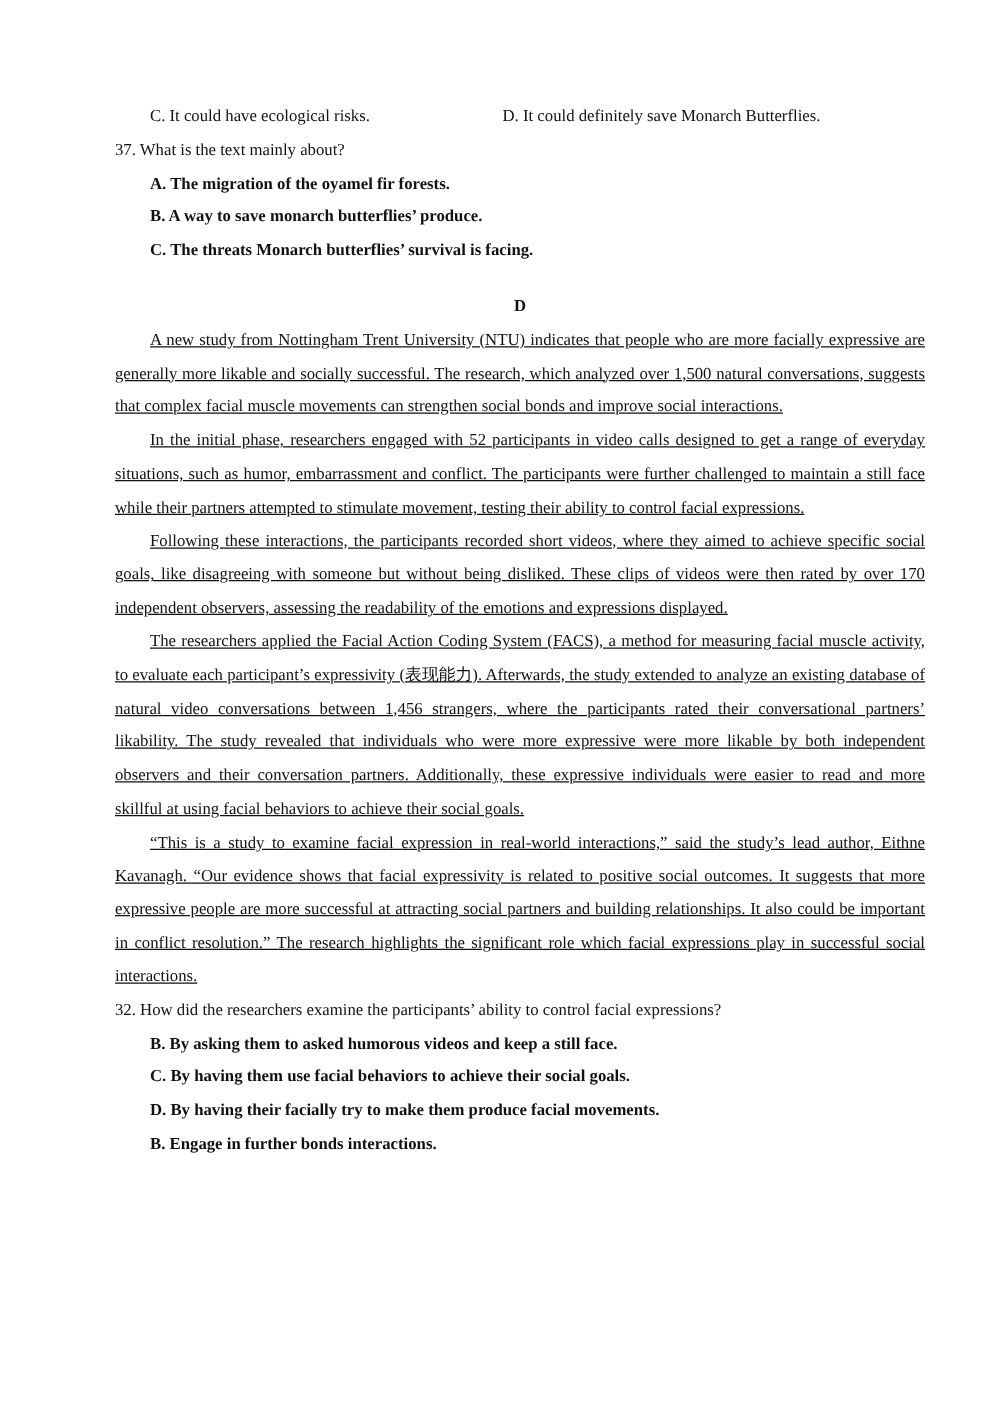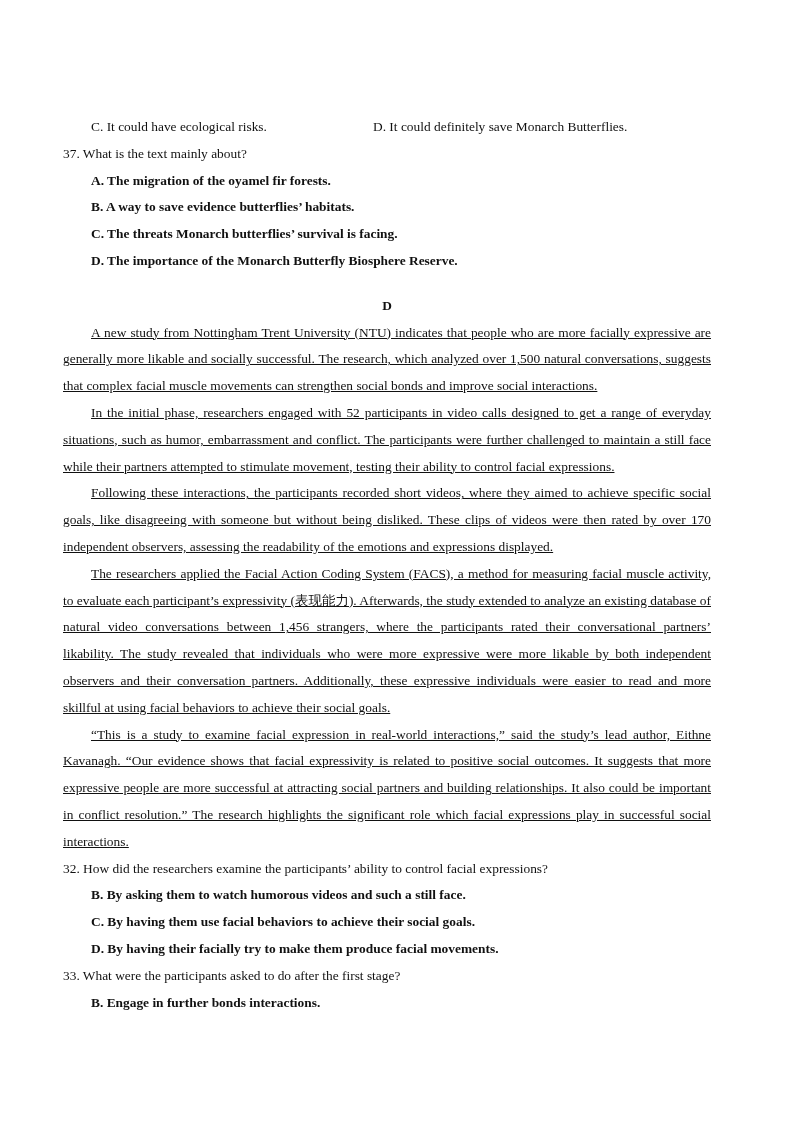--- a/index.html
+++ b/index.html
@@ -11,24 +11,23 @@
       width: 800px;
       height: 1131px;
       position: relative;
       overflow: hidden;
       font-family: "Liberation Serif", "DejaVu Serif", serif;
       font-size: 13.4px;
       color: #111111;
     }
     .page {
       position: absolute;
-      left: 63px;
+      left: 92px;
       top: 80px;
       width: 648px;
-      margin-top: 34px;
     }
     .line {
       line-height: 26.8px;
       height: 26.8px;
       white-space: nowrap;
     }
     .opt { padding-left: 28px; font-weight: bold; }
     .opt-row { display: flex; padding-left: 28px; }
     .opt-row .col { width: 282px; }
     .section-title {
@@ -53,39 +52,37 @@
 <div class="page">
 
   <div class="opt-row line">
     <span class="col">C. It could have ecological risks.</span>
     <span class="col">D. It could definitely save Monarch Butterflies.</span>
   </div>
 
   <div>
     <div class="q line">37. What is the text mainly about?</div>
     <div class="opt line">A. The migration of the oyamel fir forests.</div>
-    <div class="opt line">B. A way to save evidence butterflies’ habitats.</div>
+    <div class="opt line">B. A way to save monarch butterflies’ produce.</div>
     <div class="opt line">C. The threats Monarch butterflies’ survival is facing.</div>
-    <div class="opt line">D. The importance of the Monarch Butterfly Biosphere Reserve.</div>
   </div>
 
   <div class="section-title">D</div>
   <div>
     <p class="para">A new study from Nottingham Trent University (NTU) indicates that people who are more facially expressive are generally more likable and socially successful. The research, which analyzed over 1,500 natural conversations, suggests that complex facial muscle movements can strengthen social bonds and improve social interactions.</p>
     <p class="para">In the initial phase, researchers engaged with 52 participants in video calls designed to get a range of everyday situations, such as humor, embarrassment and conflict. The participants were further challenged to maintain a still face while their partners attempted to stimulate movement, testing their ability to control facial expressions.</p>
     <p class="para">Following these interactions, the participants recorded short videos, where they aimed to achieve specific social goals, like disagreeing with someone but without being disliked. These clips of videos were then rated by over 170 independent observers, assessing the readability of the emotions and expressions displayed.</p>
     <p class="para">The researchers applied the Facial Action Coding System (FACS), a method for measuring facial muscle activity, to evaluate each participant’s expressivity (表现能力). Afterwards, the study extended to analyze an existing database of natural video conversations between 1,456 strangers, where the participants rated their conversational partners’ likability. The study revealed that individuals who were more expressive were more likable by both independent observers and their conversation partners. Additionally, these expressive individuals were easier to read and more skillful at using facial behaviors to achieve their social goals.</p>
     <p class="para">“This is a study to examine facial expression in real-world interactions,” said the study’s lead author, Eithne Kavanagh. “Our evidence shows that facial expressivity is related to positive social outcomes. It suggests that more expressive people are more successful at attracting social partners and building relationships. It also could be important in conflict resolution.” The research highlights the significant role which facial expressions play in successful social interactions.</p>
   </div>
 
   <div>
     <div class="q line">32. How did the researchers examine the participants’ ability to control facial expressions?</div>
-    <div class="opt line">B. By asking them to watch humorous videos and such a still face.</div>
+    <div class="opt line">B. By asking them to asked humorous videos and keep a still face.</div>
     <div class="opt line">C. By having them use facial behaviors to achieve their social goals.</div>
     <div class="opt line">D. By having their facially try to make them produce facial movements.</div>
   </div>
 
   <div>
-    <div class="q line">33. What were the participants asked to do after the first stage?</div>
     <div class="opt line">B. Engage in further bonds interactions.</div>
   </div>
 
 </div>
 
 </body></html>

